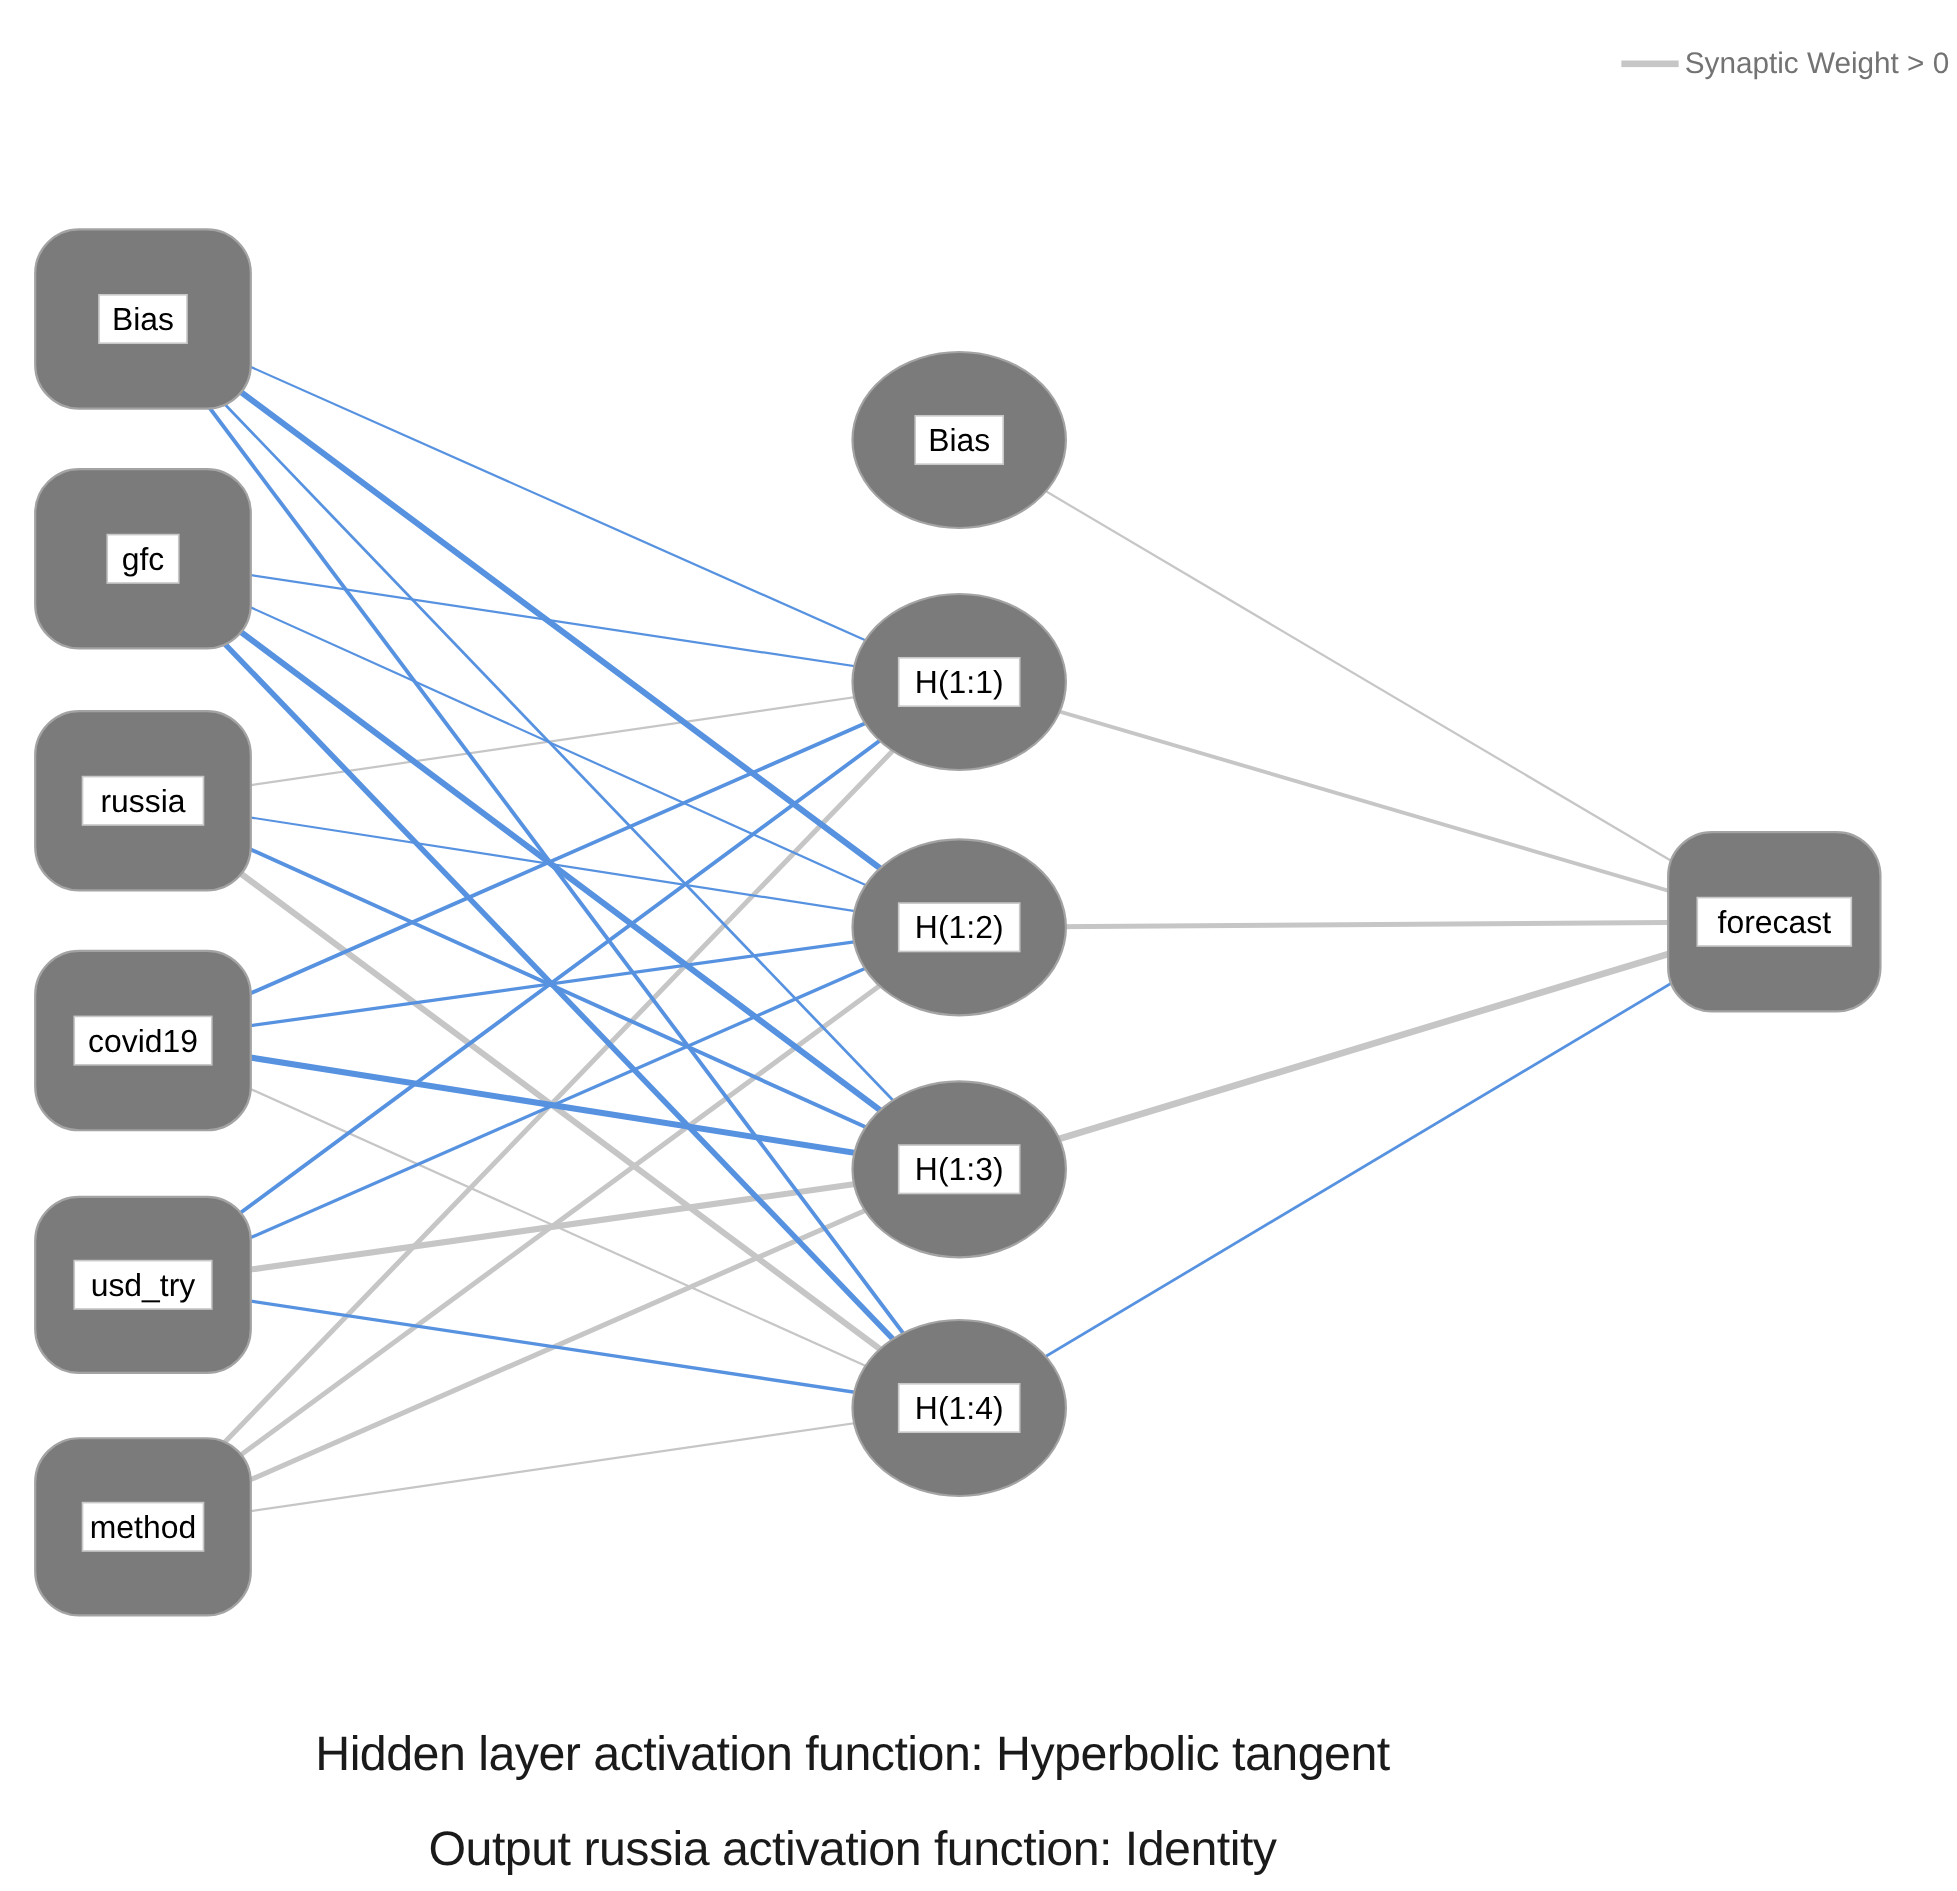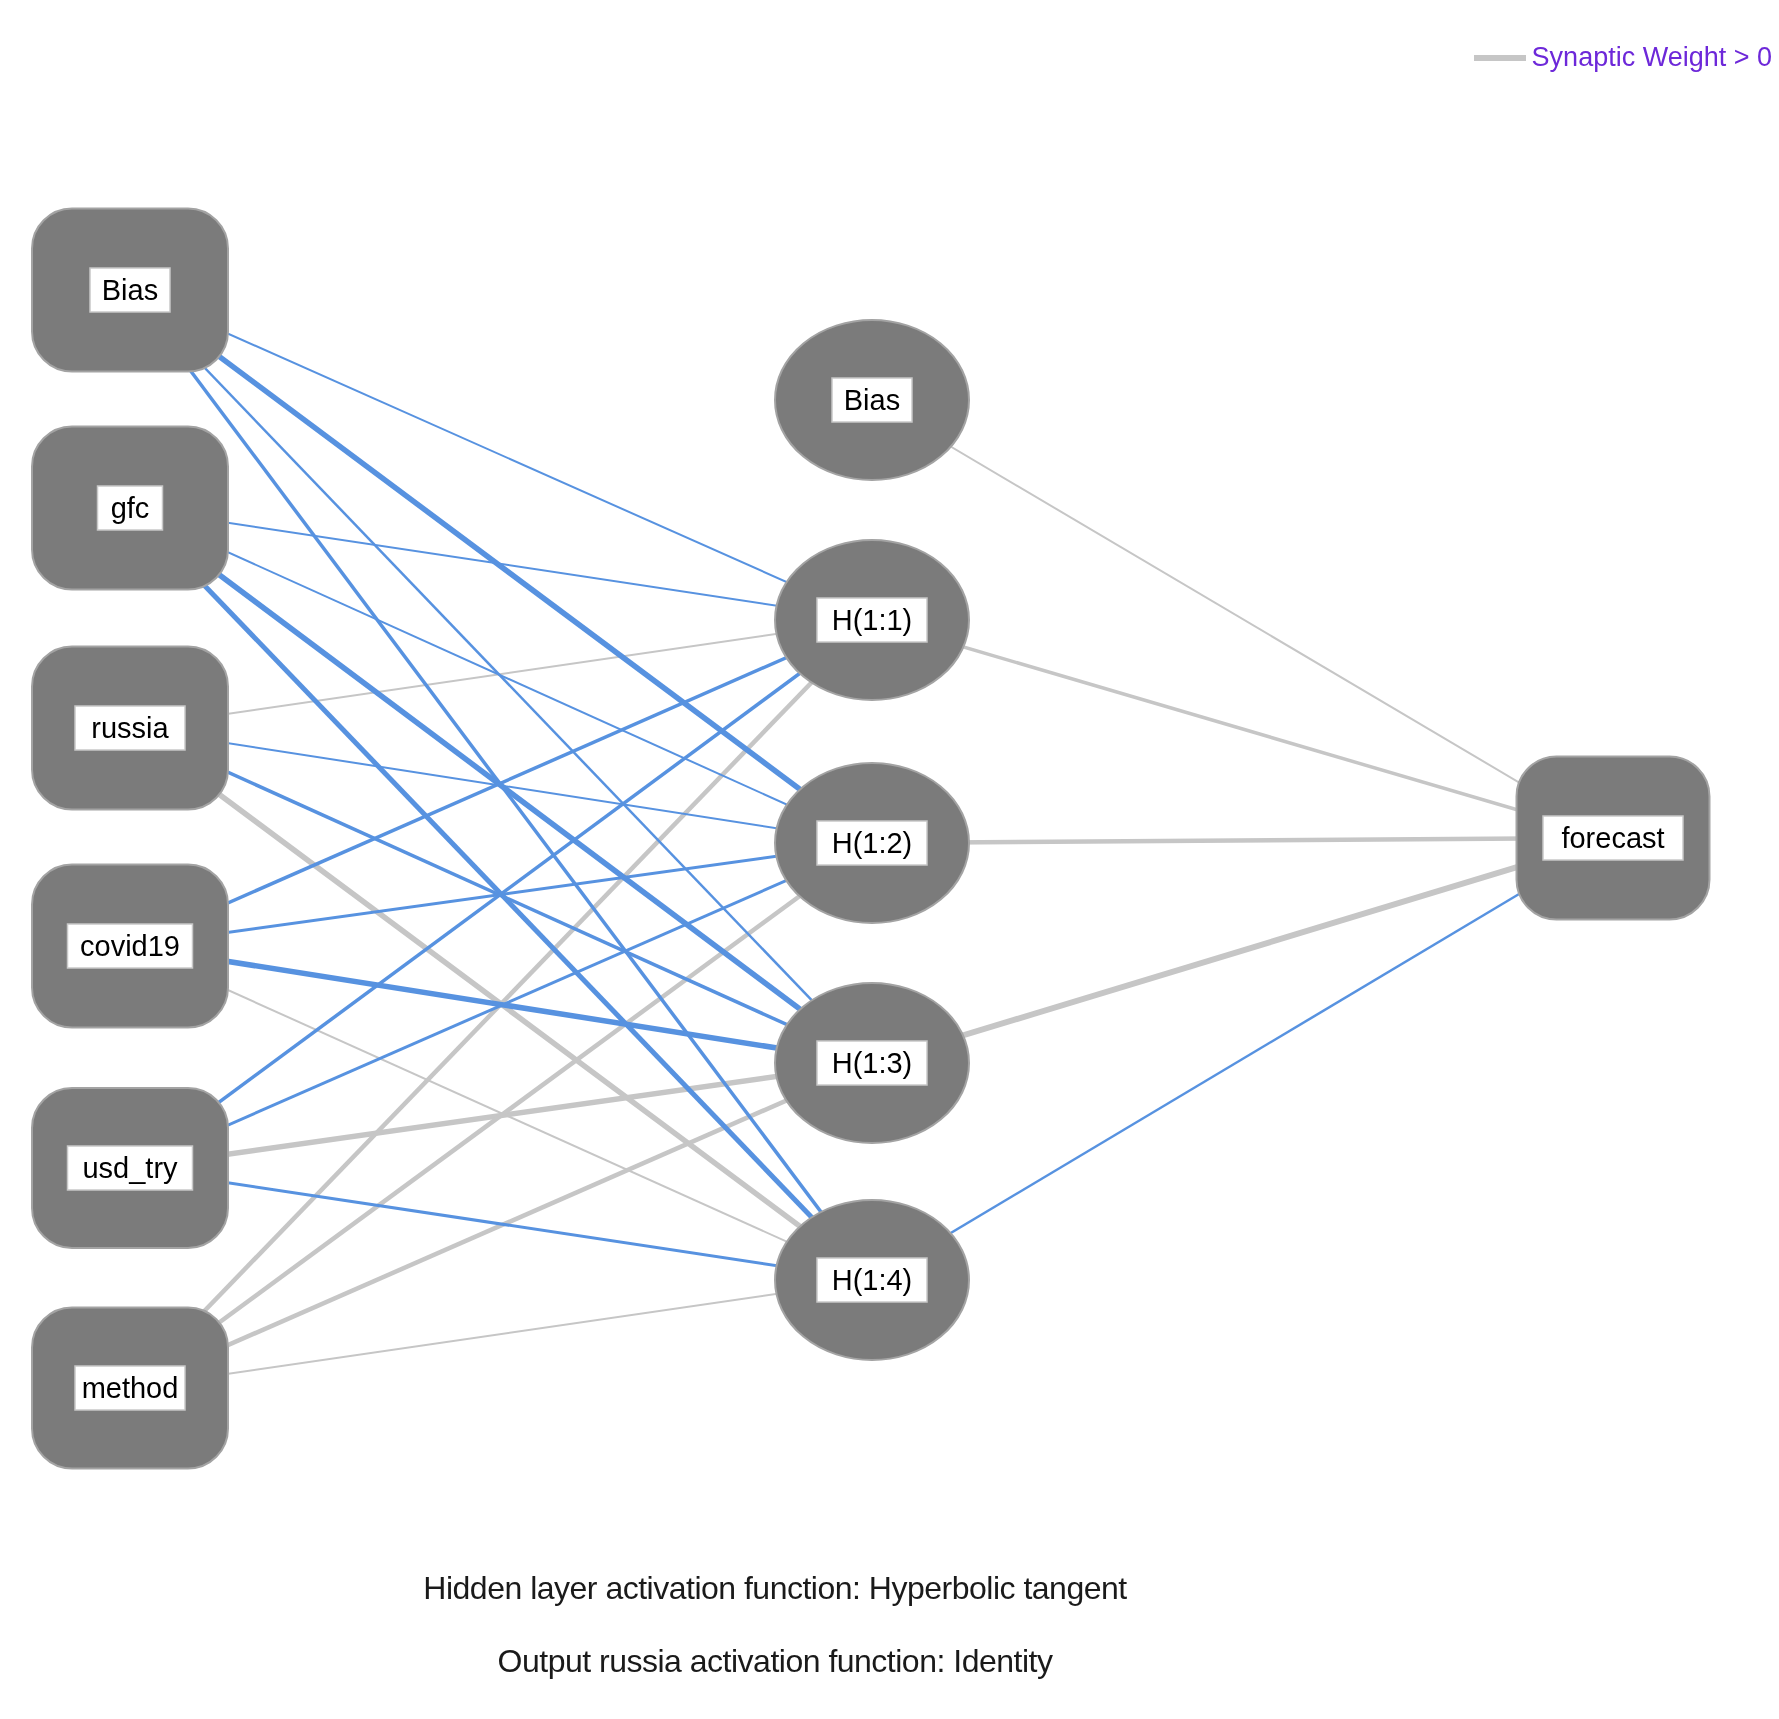--- a/index.html
+++ b/index.html
@@ -3,24 +3,24 @@
 <meta charset="utf-8">
 <style>
   html,body{margin:0;padding:0;background:#ffffff;}
   #canvas{position:relative;width:1779px;height:1719px;background:#ffffff;overflow:hidden;
           font-family:"Liberation Sans", sans-serif;}
   #net{position:absolute;left:0;top:0;}
   
   #legend{position:absolute;left:1252px;top:40px;width:520px;}
   .legend-row{display:flex;align-items:center;justify-content:flex-end;height:35px;}
   .legend-swatch{display:inline-block;width:52px;height:6px;margin-right:6px;flex:0 0 auto;}
-  .legend-label{font-size:27px;color:#6d28d9;white-space:nowrap;}
+  .legend-label{font-size:27px;color:#737373;white-space:nowrap;}
   
   #captions{position:absolute;left:0;top:1570px;width:1550px;text-align:center;}
-  .caption-line{font-size:32px;color:#1a1a1a;margin:0 0 36px 0;letter-spacing:-0.5px;text-align:center;}
+  .caption-line{font-size:44px;color:#1a1a1a;margin:0 0 36px 0;letter-spacing:-0.5px;text-align:center;}
   .svg-label-text{font-size:29px;fill:#000000;}
 </style>
 </head>
 <body>
 
 <div id="canvas">
 
   <svg id="net" width="1779" height="1719" viewBox="0 0 1779 1719">
       <line x1="130" y1="728" x2="872" y2="620" stroke="#c6c6c6" stroke-width="2"></line>
       <line x1="130" y1="728" x2="872" y2="1280" stroke="#c6c6c6" stroke-width="5.5"></line>

